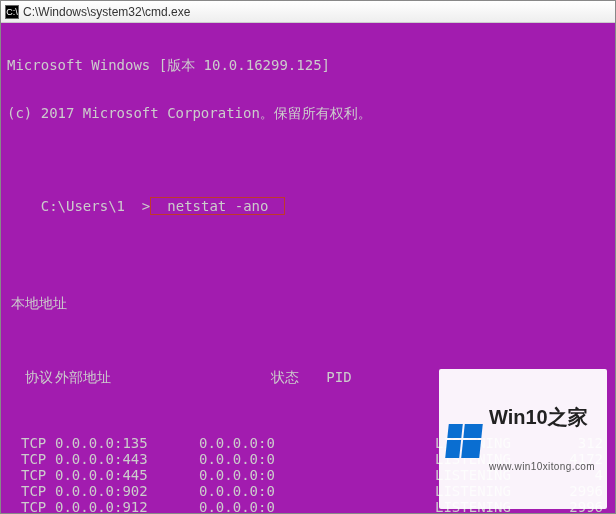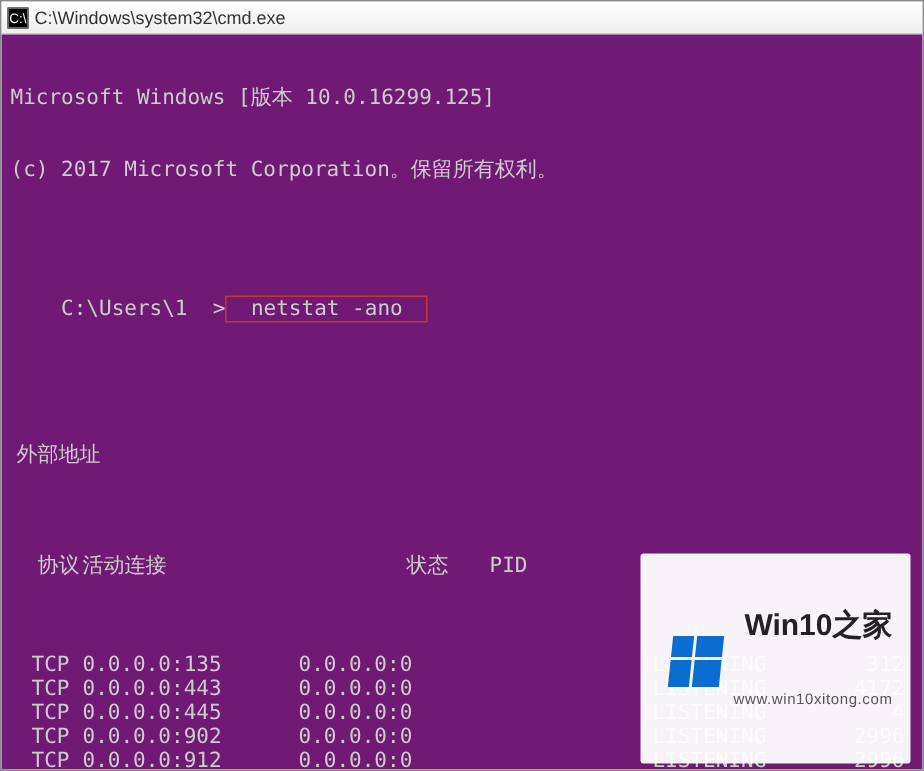--- a/index.html
+++ b/index.html
@@ -29,21 +29,21 @@
     background: #000;
     color: #fff;
     font-size: 9px;
     display: inline-flex;
     align-items: center;
     justify-content: center;
     margin-right: 4px;
     border: 1px solid #666;
   }
   .terminal {
-    background: #701a75;
+    background: #a21caf;
     color: #ccc;
     height: calc(100% - 22px);
     padding: 2px 2px 0 6px;
     line-height: 16px;
     white-space: pre;
     overflow: hidden;
     position: relative;
   }
   .line { white-space: pre; }
   .prompt-line { margin-top: 12px; margin-bottom: 10px; }
@@ -61,26 +61,25 @@
   .col-pid-h { width: 80px; text-align: center; }
   .col-state-d { width: 100px; }
   .col-pid-d { width: 68px; text-align: right; }
   .header-row .col-proto { padding-left: 18px; }
   .header-row { margin-bottom: 2px; }
   .watermark {
     position: absolute;
     right: 8px;
     bottom: 4px;
     background: rgba(255,255,255,0.95);
-    padding: 6px 12px 2px 20px;
+    padding: 6px 12px 2px 8px;
     display: flex;
     align-items: center;
     gap: 8px;
     border-radius: 2px;
-    text-align: right;
   }
   .win-logo {
     display: grid;
     grid-template-columns: 14px 18px;
     grid-template-rows: 14px 18px;
     gap: 2px;
     transform: skewX(-6deg);
   }
   .win-logo div { background: #0a6ed1; }
   .wm-text { color: #222; font-family: "Microsoft YaHei", sans-serif; }
@@ -97,25 +96,25 @@
 </div>
 
 <div class="terminal">
   <div class="line">Microsoft Windows [版本 10.0.16299.125]</div>
   <div class="line">(c) 2017 Microsoft Corporation。保留所有权利。</div>
 
   <div class="line prompt-line">
     <span>C:\Users\1  &gt;</span><span class="highlight-box">netstat -ano</span>
   </div>
 
-  <div class="line section-title">外部地址</div>
+  <div class="line section-title">本地地址</div>
 
   <div class="header-row">
     <span class="col-proto">协议</span>
-    <span class="col-local">活动连接</span>
+    <span class="col-local">外部地址</span>
     <span class="col-state">状态</span>
     <span class="col-pid-h">PID</span>
   </div>
 
   <div id="rows"><div class="data-row"><span class="col-proto">TCP</span><span class="col-local">0.0.0.0:135</span><span class="col-foreign">0.0.0.0:0</span><span class="spacer-col"></span><span class="col-state-d">LISTENING</span><span class="col-pid-d">312</span></div><div class="data-row"><span class="col-proto">TCP</span><span class="col-local">0.0.0.0:443</span><span class="col-foreign">0.0.0.0:0</span><span class="spacer-col"></span><span class="col-state-d">LISTENING</span><span class="col-pid-d">4172</span></div><div class="data-row"><span class="col-proto">TCP</span><span class="col-local">0.0.0.0:445</span><span class="col-foreign">0.0.0.0:0</span><span class="spacer-col"></span><span class="col-state-d">LISTENING</span><span class="col-pid-d">4</span></div><div class="data-row"><span class="col-proto">TCP</span><span class="col-local">0.0.0.0:902</span><span class="col-foreign">0.0.0.0:0</span><span class="spacer-col"></span><span class="col-state-d">LISTENING</span><span class="col-pid-d">2996</span></div><div class="data-row"><span class="col-proto">TCP</span><span class="col-local">0.0.0.0:912</span><span class="col-foreign">0.0.0.0:0</span><span class="spacer-col"></span><span class="col-state-d">LISTENING</span><span class="col-pid-d">2996</span></div></div>
 
   <div class="watermark">
     <div class="win-logo">
       <div></div><div></div><div></div><div></div>
     </div>

